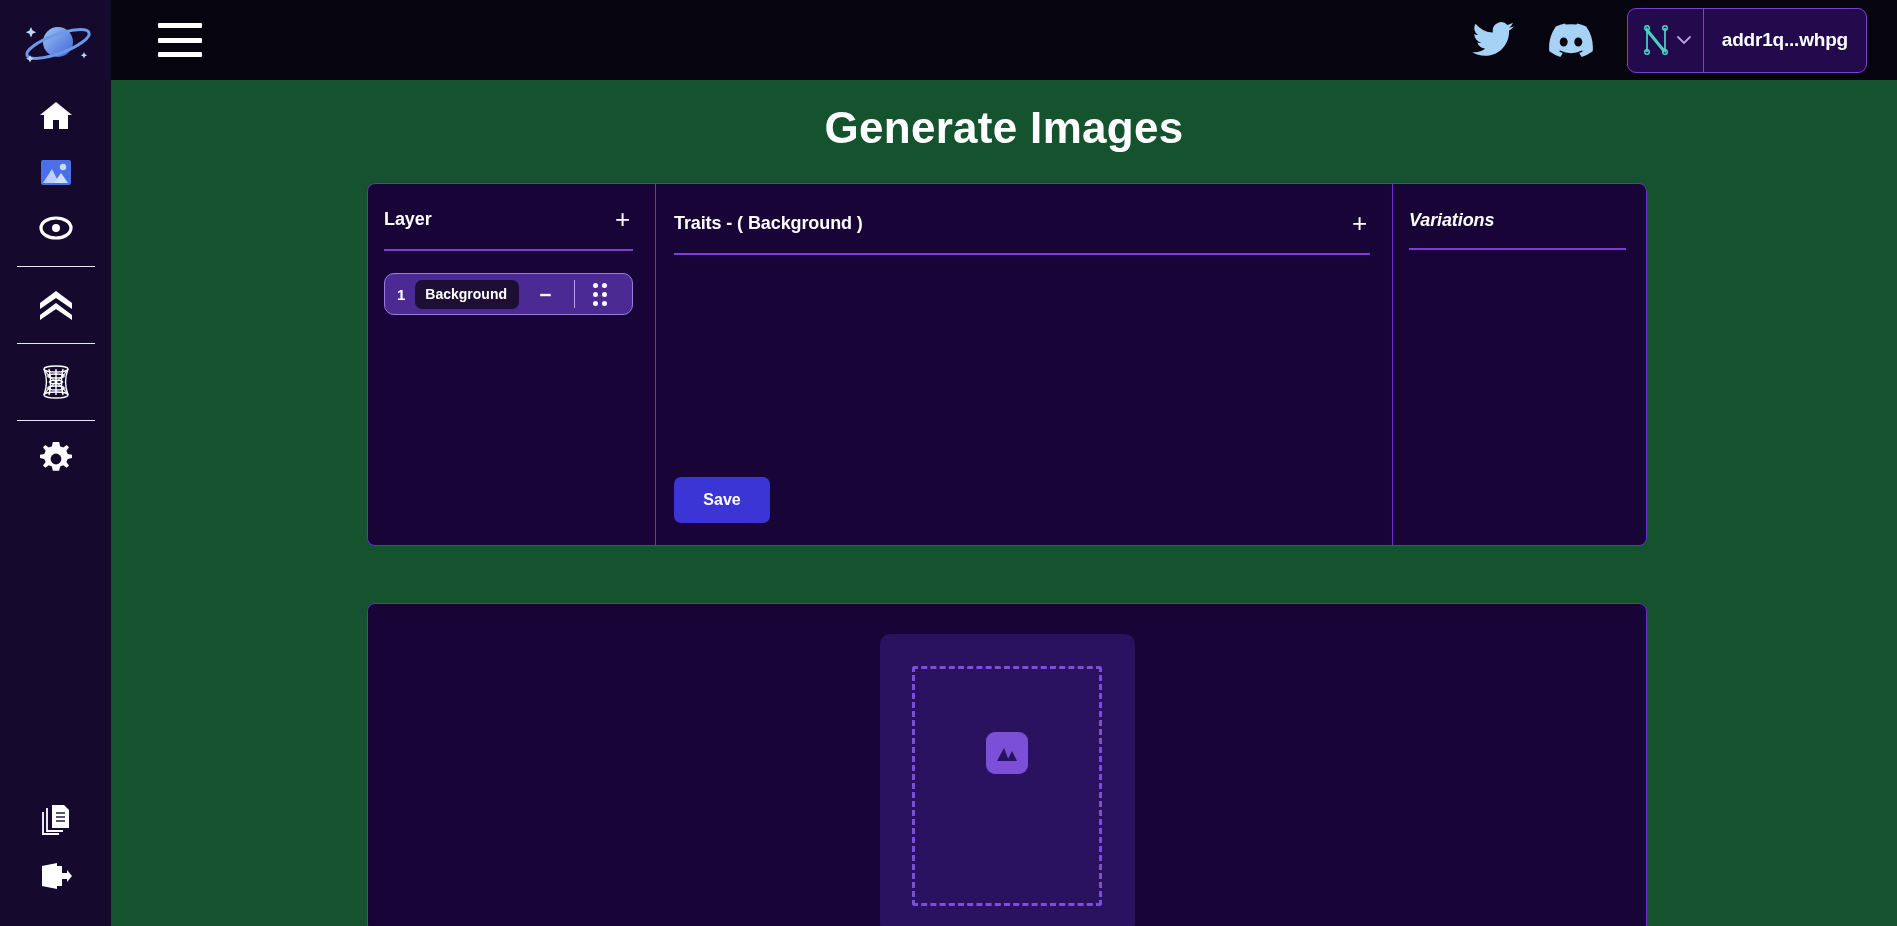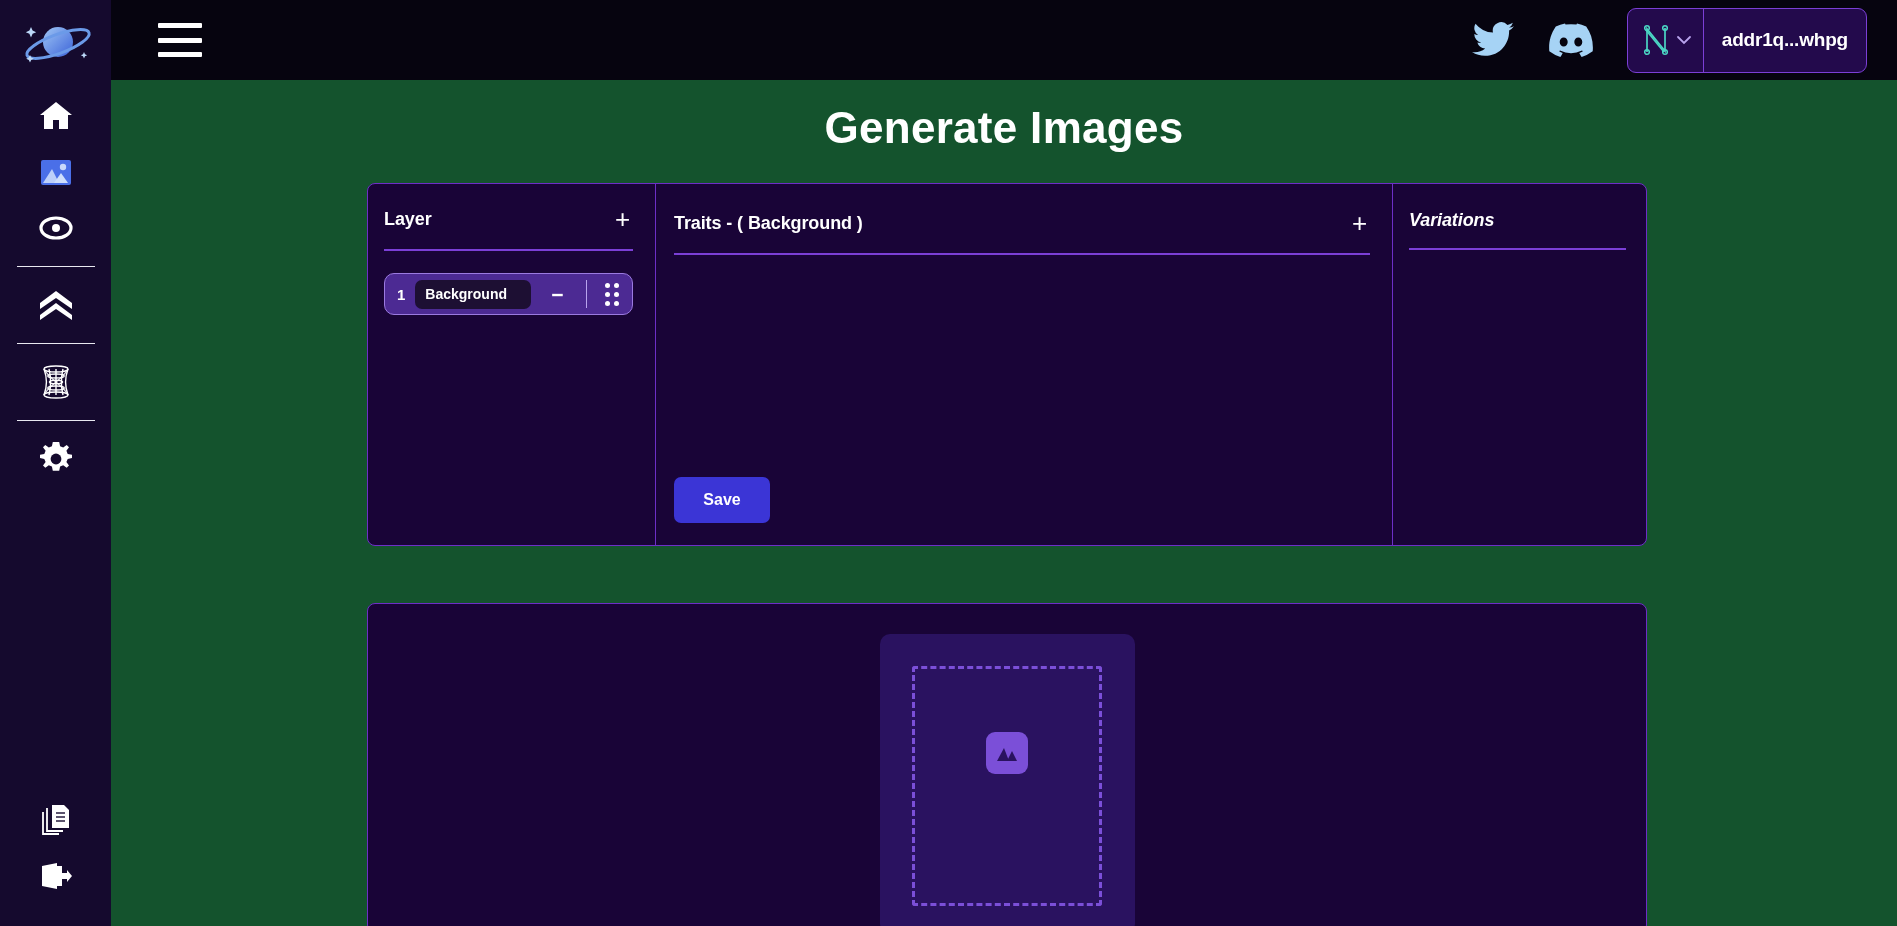--- a/index.html
+++ b/index.html
@@ -191,21 +191,21 @@
     color: #ffffff;
     font-size: 15px;
     font-weight: bold;
   }
   #layer-name-input {
     background: #1d0f33;
     border: none;
     outline: none;
     border-radius: 7px;
     height: 29px;
-    width: 116px;
+    width: 104px;
     color: #ffffff;
     font-family: "Liberation Sans", sans-serif;
     font-size: 14px;
     font-weight: bold;
     padding: 0 10px;
   }
   #layer-minus {
     color: #ffffff;
     font-size: 21px;
     font-weight: bold;

